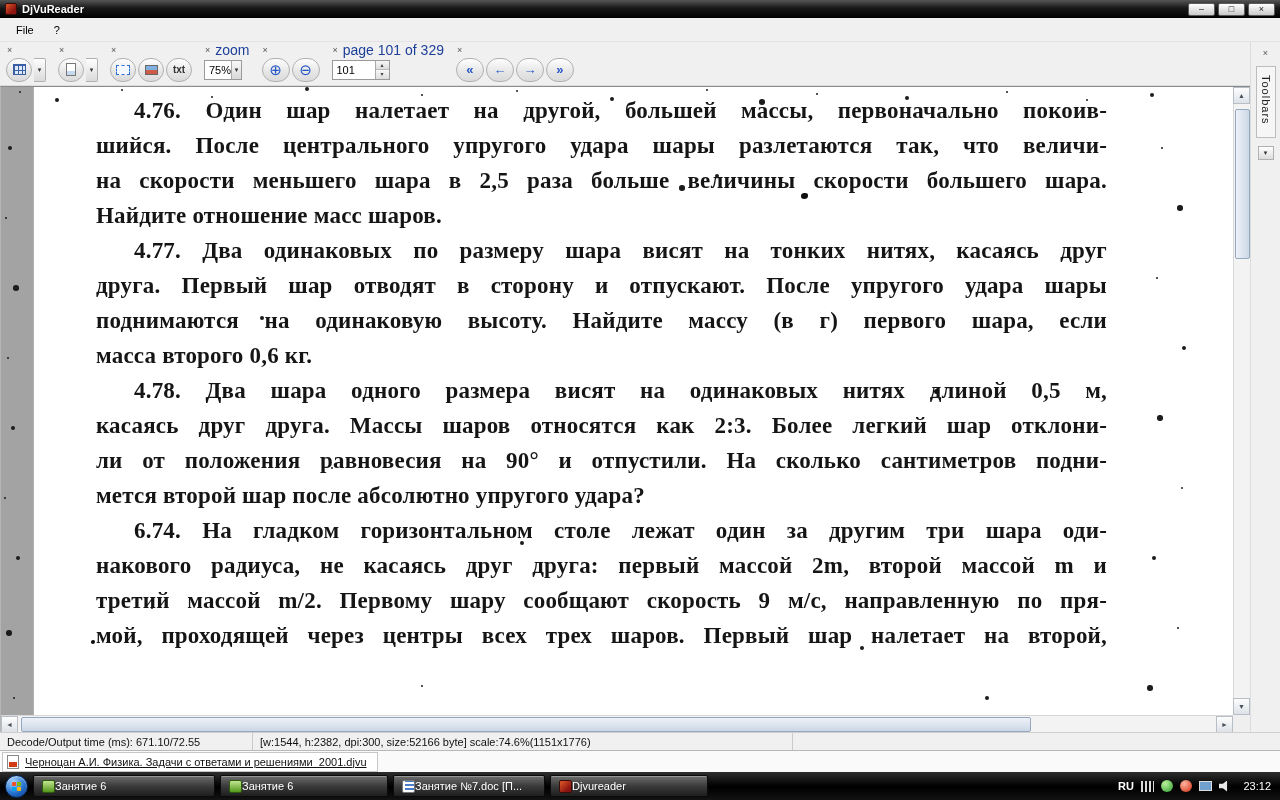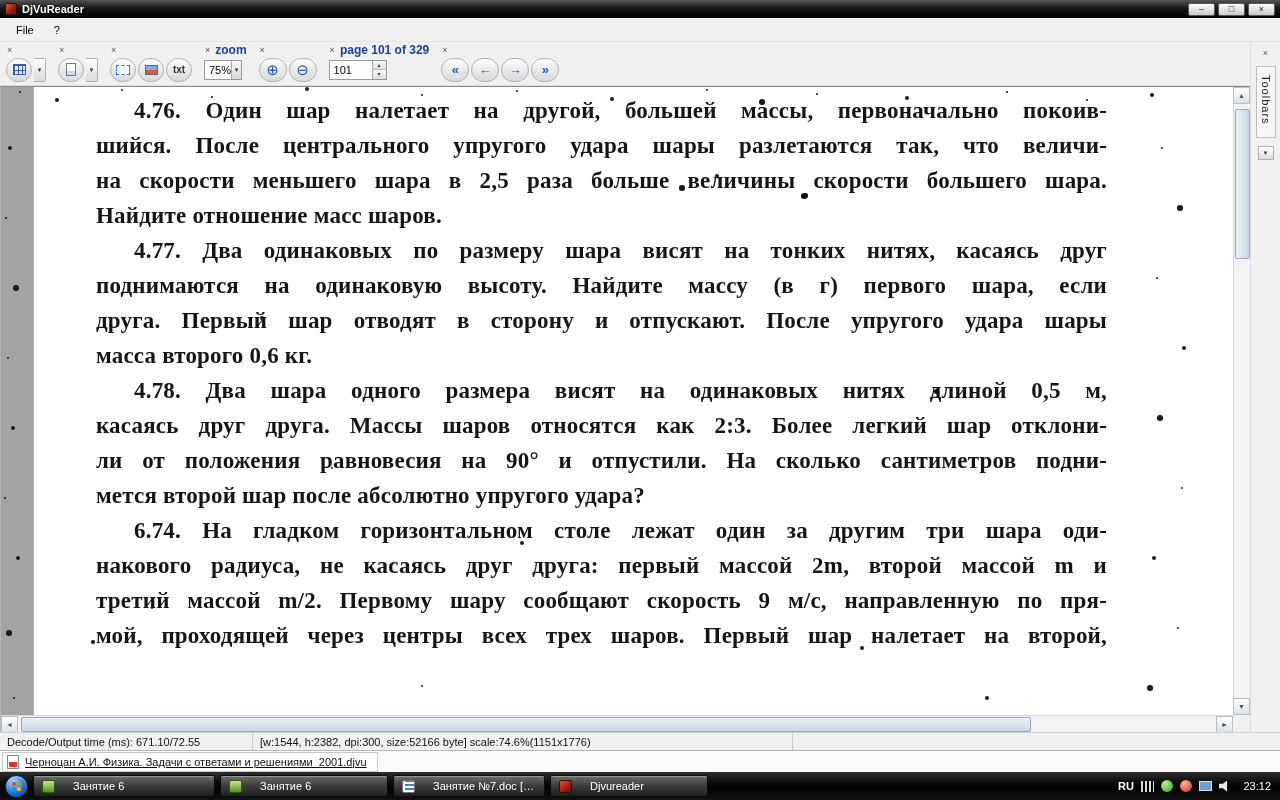--- a/index.html
+++ b/index.html
@@ -26,21 +26,21 @@
 
   
   .app-mid { flex:1; display:flex; min-height:0; }
   .app-mid-left { flex:1; display:flex; flex-direction:column; min-width:0; }
 
   .toolbar { height:44px; background:#f0f0f0; display:flex; align-items:stretch;
              padding:2px 2px 2px 6px; gap:12px; flex:none; border-bottom:1px solid #dcdcdc; }
   .tb-group { display:flex; flex-direction:column; }
   .tb-head { height:12px; display:flex; align-items:center; gap:4px; }
   .tb-x { font-size:9px; line-height:9px; color:#555; cursor:default; padding:0 1px; }
-  .tb-label { font-size:12px; font-weight:bold; color:#1c3f9a; white-space:nowrap; }
+  .tb-label { font-size:14px; font-weight:normal; color:#1c3f9a; white-space:nowrap; }
   .tb-controls { flex:1; display:flex; align-items:center; gap:2px; }
   .tb-btn { height:24px; min-width:26px; display:flex; align-items:center; justify-content:center;
             background:linear-gradient(#fefefe,#e9e9e9 50%,#dadada);
             border:1px solid #b0b0b0; border-radius:12px; font-size:11px; color:#222; cursor:default; }
   .tb-dd { height:24px; width:12px; display:flex; align-items:center; justify-content:center;
            font-size:7px; color:#333; background:linear-gradient(#fefefe,#dadada);
            border:1px solid #b0b0b0; border-left:0; border-radius:0 2px 2px 0; }
   .tb-btn.nav { width:28px; color:#2355c6; font-weight:bold; font-size:13px; }
   .tb-btn.zio { width:28px; color:#2355c6; font-size:15px; }
 
@@ -141,21 +141,21 @@
   
   .taskbar { height:28px; background:linear-gradient(#2e2e2e,#050505 45%,#000 55%,#131313);
              display:flex; align-items:center; padding:0 5px; gap:5px; flex:none; }
   .start-orb { width:23px; height:23px; border-radius:50%; flex:none; position:relative;
                background:radial-gradient(circle at 35% 28%, #a8d4ff, #2571cf 55%, #0a3d8c 90%);
                border:1px solid #062a5e; box-shadow:inset 0 1px 2px rgba(255,255,255,.6); }
   .flag { position:absolute; inset:6px; display:grid; grid-template-columns:1fr 1fr; grid-template-rows:1fr 1fr; gap:1px; }
   .flag i { border-radius:1px; }
   .flag i:nth-child(1){ background:#f25022; } .flag i:nth-child(2){ background:#7fba00; }
   .flag i:nth-child(3){ background:#00a4ef; } .flag i:nth-child(4){ background:#ffb900; }
-  .task-btn { height:22px; display:flex; align-items:center; gap:18px; padding:0 8px; color:#fff;
+  .task-btn { height:22px; display:flex; align-items:center; gap:0; padding:0 8px; color:#fff;
               font-size:11px; background:linear-gradient(#6e6e6e,#3b3b3b 50%,#1e1e1e);
               border:1px solid #0a0a0a; border-radius:2px; white-space:nowrap; overflow:hidden;
               box-shadow:inset 0 1px 0 rgba(255,255,255,.28); }
   .task-btn.tb1 { width:182px; } .task-btn.tb2 { width:168px; }
   .task-btn.tb3 { width:152px; } .task-btn.tb4 { width:158px; }
   .task-label { overflow:hidden; text-overflow:ellipsis; }
   .task-icon { width:13px; height:13px; border-radius:2px; flex:none; }
   .ti-green { background:linear-gradient(#c2e690,#55981c); border:1px solid #2e5a0e; }
   .ti-word  { background:#fff; border:1px solid #777;
               background-image:linear-gradient(#4a7cc8 2px, transparent 2px);
@@ -291,22 +291,22 @@
       </div>
 
       <div class="viewport">
         <div class="page-area">
           <div class="page">
             <div class="ln indent">4.76. Один шар налетает на другой, большей массы, первоначально покоив-</div>
             <div class="ln">шийся. После центрального упругого удара шары разлетаются так, что величи-</div>
             <div class="ln">на скорости меньшего шара в 2,5 раза больше величины скорости большего шара.</div>
             <div class="ln plast">Найдите отношение масс шаров.</div>
             <div class="ln indent">4.77. Два одинаковых по размеру шара висят на тонких нитях, касаясь друг</div>
+            <div class="ln">друга. Первый шар отводят в сторону и отпускают. После упругого удара шары</div>
             <div class="ln">поднимаются на одинаковую высоту. Найдите массу (в г) первого шара, если</div>
-            <div class="ln">друга. Первый шар отводят в сторону и отпускают. После упругого удара шары</div>
             <div class="ln plast">масса второго 0,6 кг.</div>
             <div class="ln indent">4.78. Два шара одного размера висят на одинаковых нитях длиной 0,5 м,</div>
             <div class="ln">касаясь друг друга. Массы шаров относятся как 2:3. Более легкий шар отклони-</div>
             <div class="ln">ли от положения равновесия на 90° и отпустили. На сколько сантиметров подни-</div>
             <div class="ln plast">мется второй шар после абсолютно упругого удара?</div>
             <div class="ln indent">6.74. На гладком горизонтальном столе лежат один за другим три шара оди-</div>
             <div class="ln">накового радиуса, не касаясь друг друга: первый массой 2m, второй массой m и</div>
             <div class="ln">третий массой m/2. Первому шару сообщают скорость 9 м/с, направленную по пря-</div>
             <div class="ln">мой, проходящей через центры всех трех шаров. Первый шар налетает на второй,</div>
           </div>

